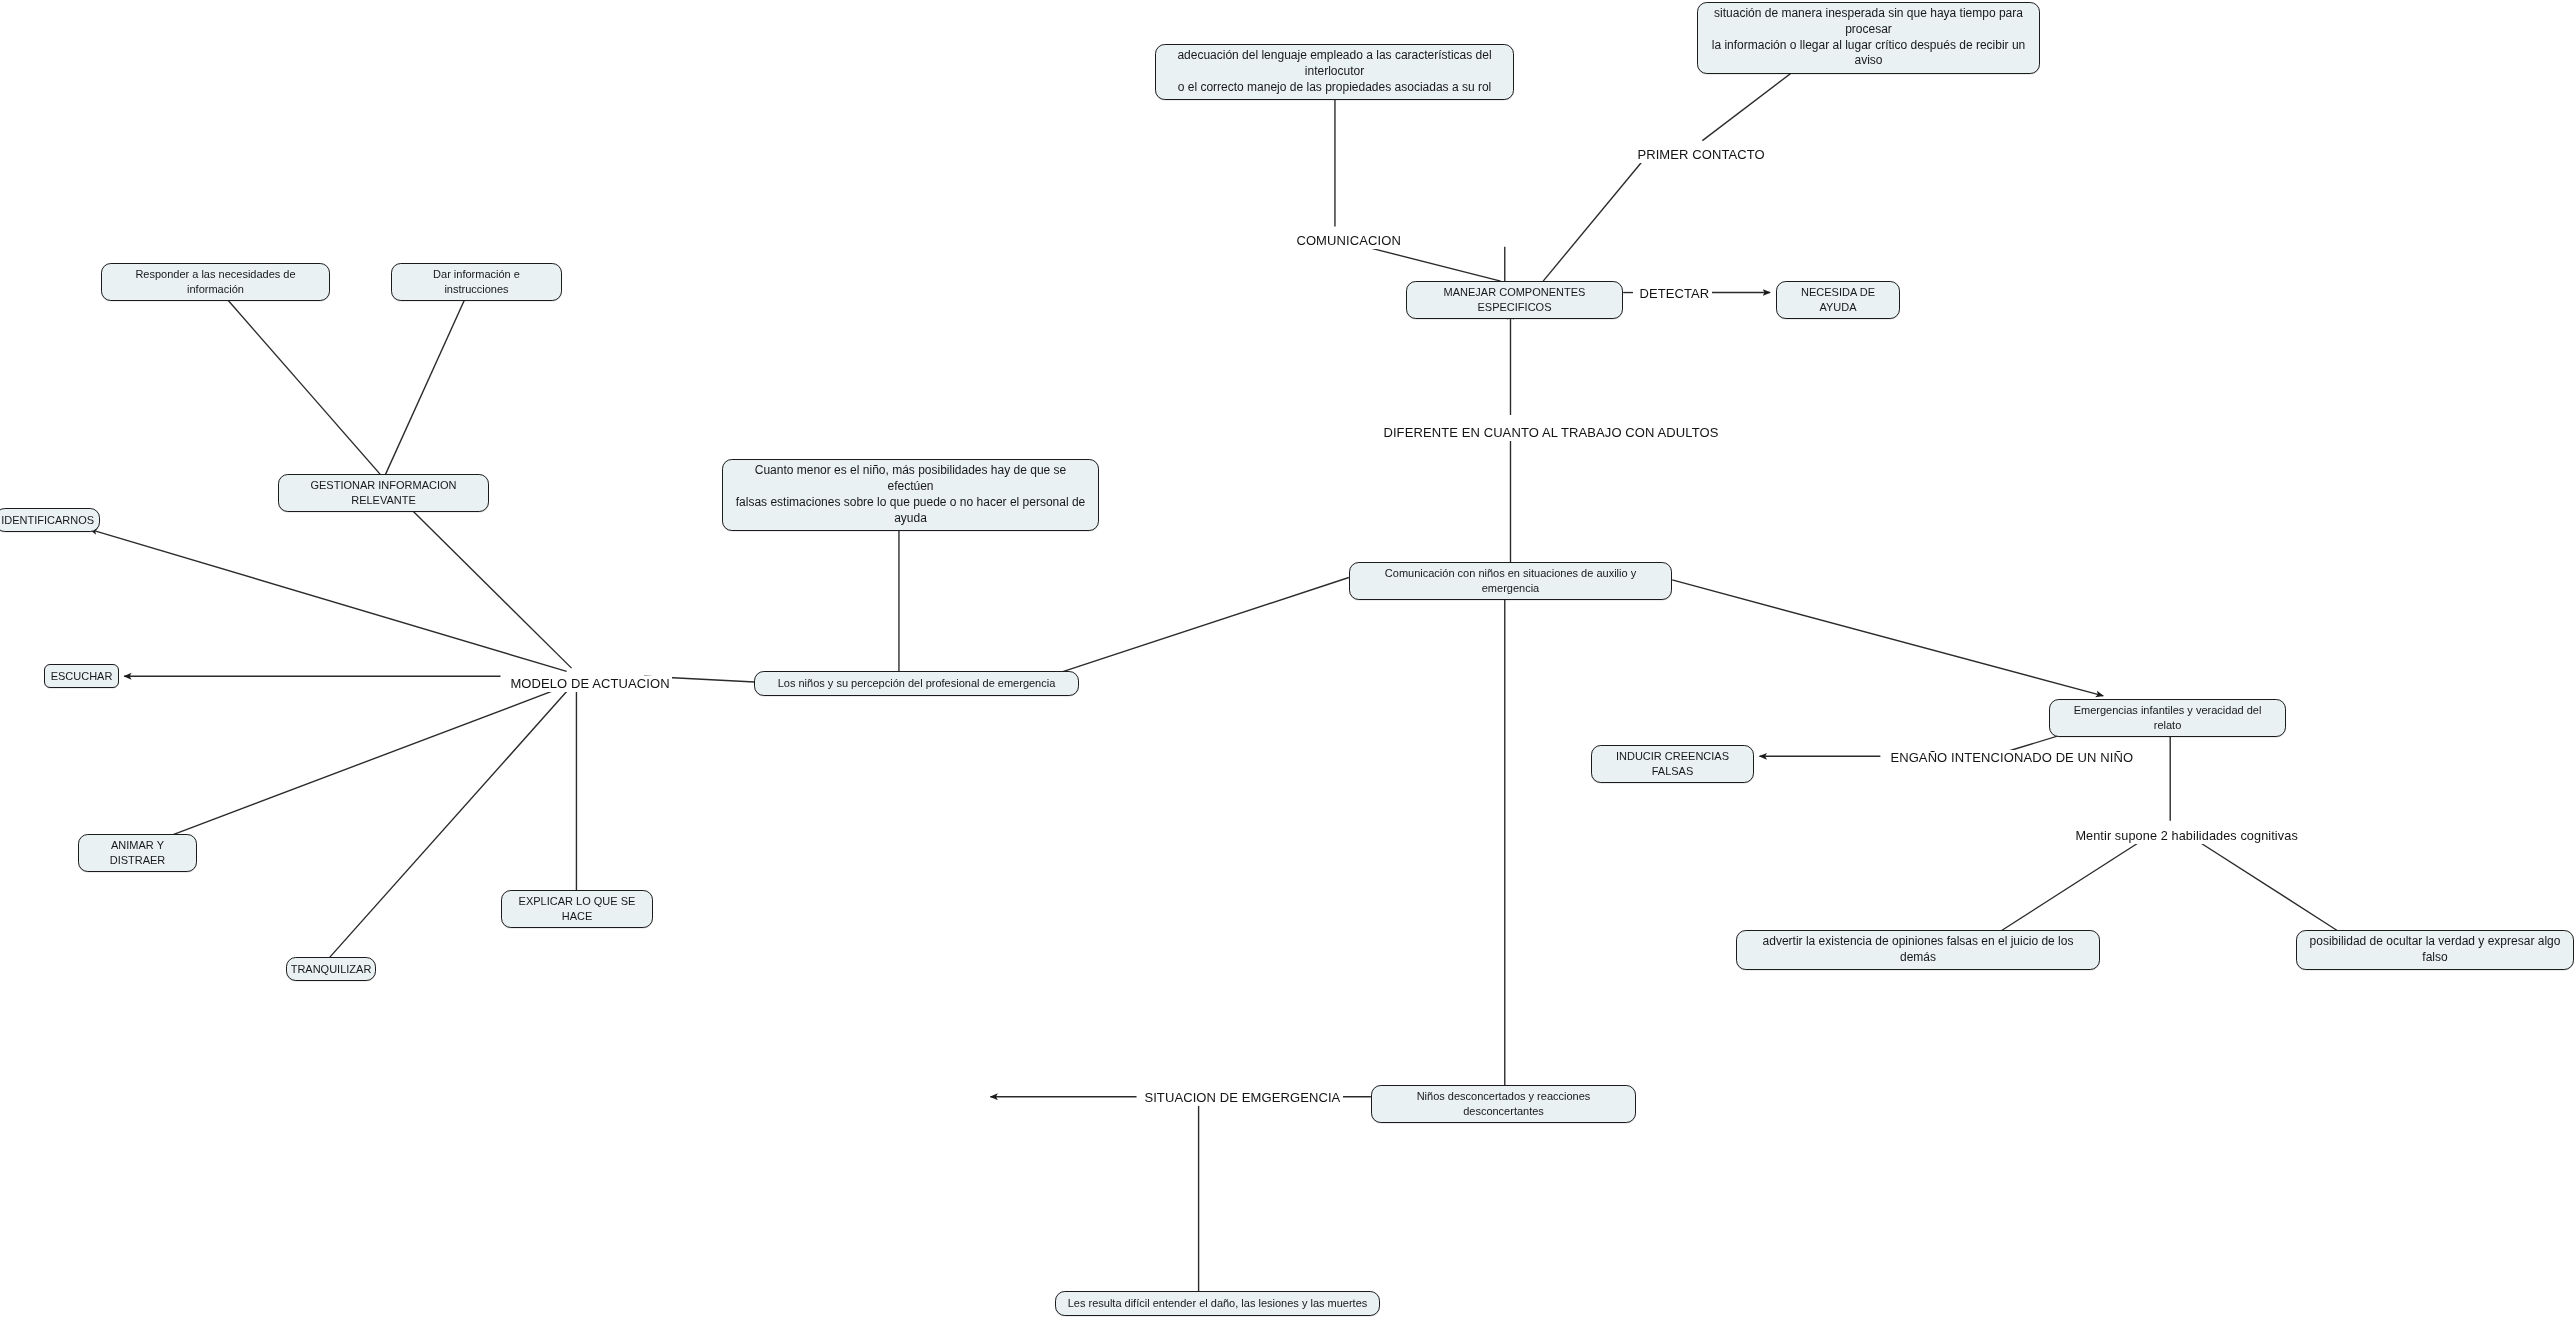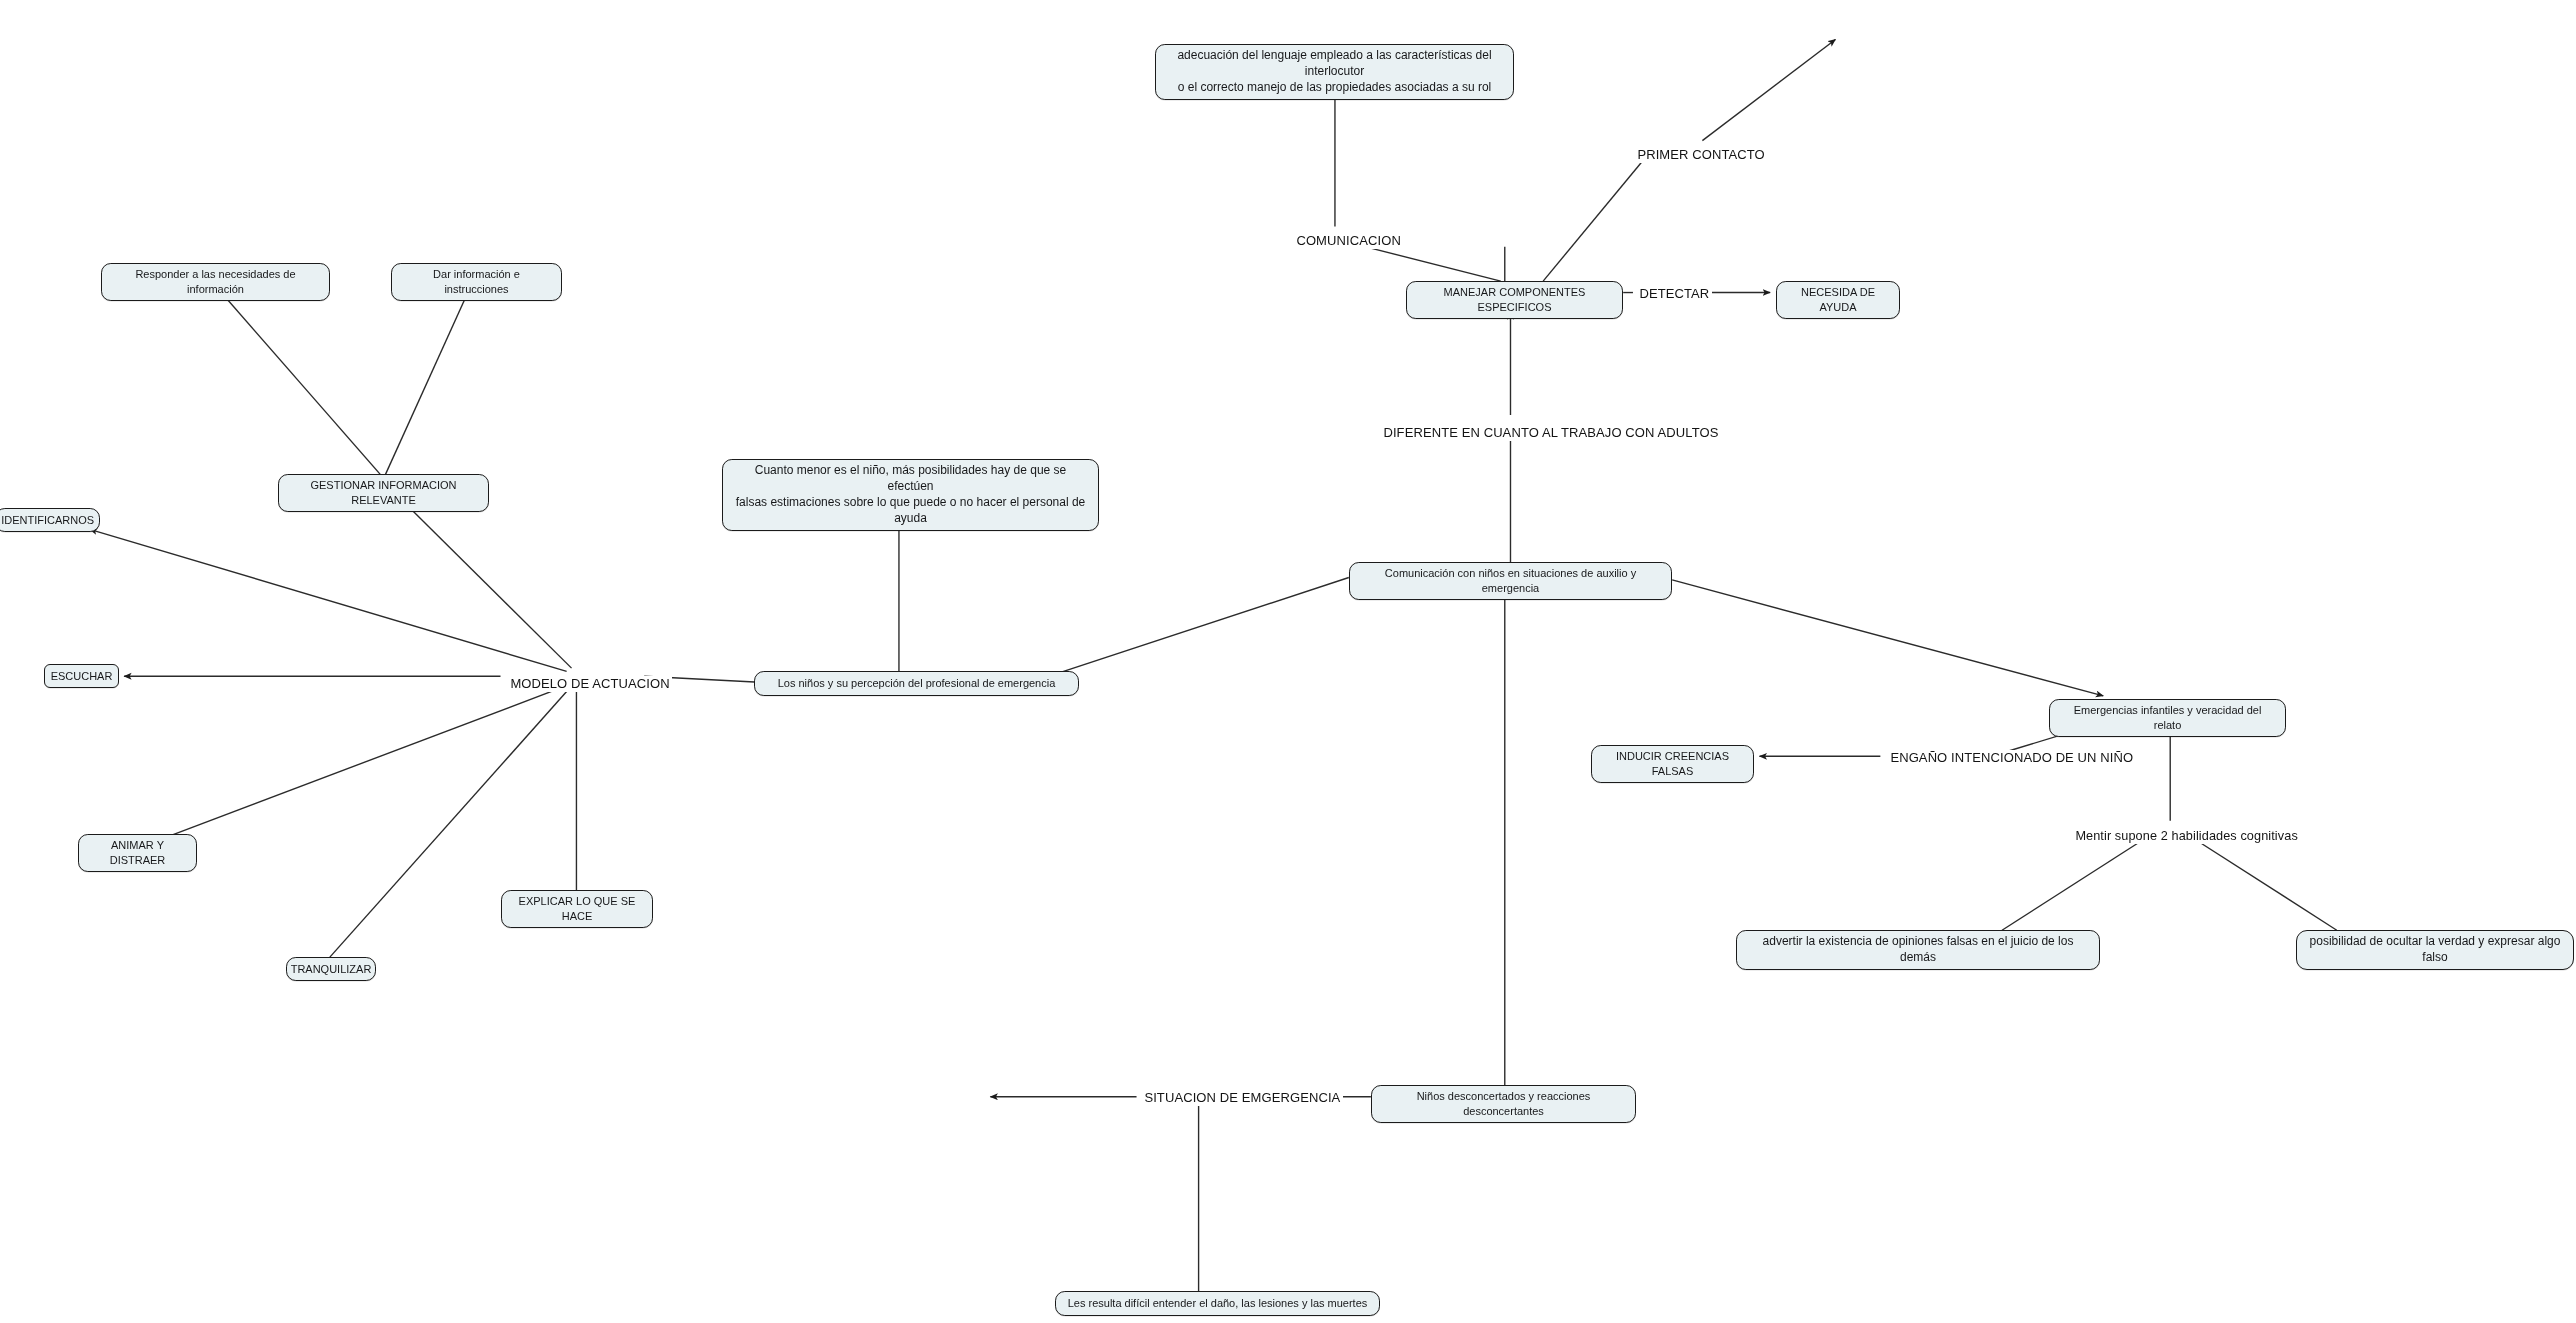--- a/index.html
+++ b/index.html
@@ -110,37 +110,39 @@
 
       <path d="M1679,1343 L1540,1343"></path>
       <path d="M1392,1343 L1213,1343" marker-end="url(#arrow)"></path>
 
       <path d="M1468,1352 L1468,1581"></path>
     </g>
   </svg>
 
   <div class="node xs" style="left: 1155px; top: 44px; width: 359px; min-height: 33px;">adecuación del lenguaje empleado a las características del interlocutor
 o el correcto manejo de las propiedades asociadas a su rol</div>
+  <div class="node xs" style="left: 1697px; top: 1.6px; width: 343px; min-height: 33px;">situación de manera inesperada sin que haya tiempo para procesar
+la información o llegar al lugar crítico después de recibir un aviso</div>
   <div class="node sm" style="left: 101px; top: 263px; width: 229px; min-height: 24px;">Responder a las necesidades de información</div>
   <div class="node sm" style="left: 391px; top: 263px; width: 171px; min-height: 24px;">Dar información e instrucciones</div>
   <div class="node sm" style="left: 1406px; top: 281px; width: 217px; min-height: 24px;">MANEJAR COMPONENTES ESPECIFICOS</div>
   <div class="node sm" style="left: 1776px; top: 281px; width: 124px; min-height: 24px;">NECESIDA DE AYUDA</div>
   <div class="node sm" style="left: 278px; top: 474px; width: 211px; min-height: 24px;">GESTIONAR INFORMACION RELEVANTE</div>
   <div class="node xs" style="left: 722px; top: 459px; width: 377px; min-height: 33px;">Cuanto menor es el niño, más posibilidades hay de que se efectúen
 falsas estimaciones sobre lo que puede o no hacer el personal de ayuda</div>
   <div class="node sm" style="left: -4.9px; top: 508px; width: 105px; min-height: 24px;">IDENTIFICARNOS</div>
   <div class="node sm" style="left: 1349px; top: 562px; width: 323px; min-height: 24.5px;">Comunicación con niños en situaciones de auxilio y emergencia</div>
   <div class="node sm" style="left: 44px; top: 664px; width: 75px; min-height: 24px; border-radius: 6px;">ESCUCHAR</div>
   <div class="node sm" style="left: 754px; top: 671px; width: 325px; min-height: 24.5px;">Los niños y su percepción del profesional de emergencia</div>
   <div class="node sm" style="left: 2049px; top: 699px; width: 237px; min-height: 24.5px;">Emergencias infantiles y veracidad del relato</div>
   <div class="node sm" style="left: 1591px; top: 745px; width: 163px; min-height: 24px;">INDUCIR CREENCIAS FALSAS</div>
   <div class="node sm" style="left: 78px; top: 834px; width: 119px; min-height: 24px;">ANIMAR Y DISTRAER</div>
   <div class="node sm" style="left: 501px; top: 890px; width: 152px; min-height: 24px;">EXPLICAR LO QUE SE HACE</div>
   <div class="node xs" style="left: 1736px; top: 930px; width: 364px; min-height: 24.5px;">advertir la existencia de opiniones falsas en el juicio de los demás</div>
-  <div class="node xs" style="left: 2296px; top: 930px; width: 278px; min-height: 24.5px; border-radius: 11px;">posibilidad de ocultar la verdad y expresar algo falso</div>
+  <div class="node xs" style="left: 2296px; top: 930px; width: 278px; min-height: 24.5px;">posibilidad de ocultar la verdad y expresar algo falso</div>
   <div class="node sm" style="left: 286px; top: 957px; width: 90px; min-height: 24px;">TRANQUILIZAR</div>
   <div class="node sm" style="left: 1371px; top: 1085px; width: 265px; min-height: 24.5px;">Niños desconcertados y reacciones desconcertantes</div>
   <div class="node sm" style="left: 1055px; top: 1291px; width: 325px; min-height: 24.5px;">Les resulta difícil entender el daño, las lesiones y las muertes</div>
 
   <div class="edge-label caps" style="left: 1635px; top: 147px;">PRIMER CONTACTO</div>
   <div class="edge-label caps" style="left: 1294px; top: 233px;">COMUNICACION</div>
   <div class="edge-label caps" style="left: 1637px; top: 286px;">DETECTAR</div>
   <div class="edge-label caps" style="left: 1381px; top: 425px;">DIFERENTE EN CUANTO AL TRABAJO CON ADULTOS</div>
   <div class="edge-label caps" style="left: 508px; top: 676px;">MODELO DE ACTUACION</div>
   <div class="edge-label caps" style="left: 1888px; top: 750px;">ENGAÑO INTENCIONADO DE UN NIÑO</div>

